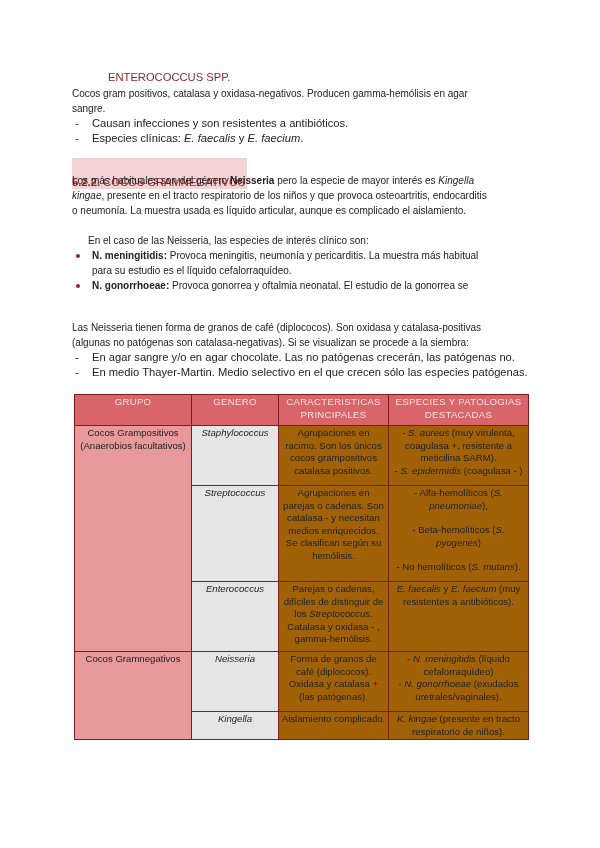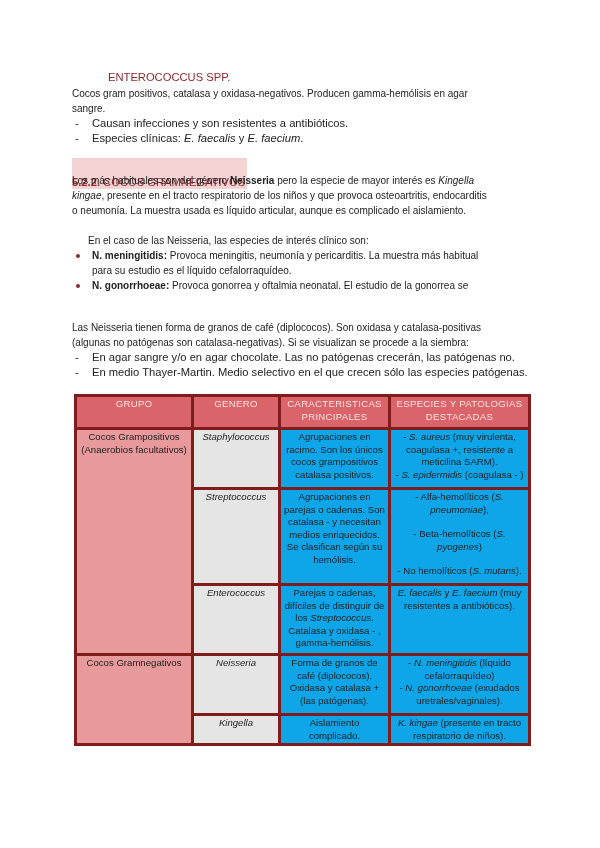--- a/index.html
+++ b/index.html
@@ -28,29 +28,29 @@
     .p4 { position: absolute; top: 320px; left: 0; }
     .list2 { position: absolute; top: 350px; left: 0; }
     .list1 { position: absolute; top: 116px; left: 0; }
 
     table.grid {
       position: absolute; left: 74px; top: 394px; width: 454px;
       border-collapse: collapse; font-size: 9.6px; line-height: 12.6px;
       table-layout: fixed;
     }
     table.grid td, table.grid th {
-      border: 3px solid #7f1d1d; padding: 1px 2px; vertical-align: top; text-align: center;
+      border: 1px solid #7f1d1d; padding: 1px 2px; vertical-align: top; text-align: center;
     }
     table.grid th {
       background: #d9646a; color: #f8e2e2; font-weight: normal; letter-spacing: 0.3px;
       height: 28px;
     }
     td.grupo { background: #e8999b; vertical-align: middle; color: #222; }
     td.genero { background: #e5e5e5; font-style: italic; }
-    td.white { background: #0ea5e9; }
+    td.white { background: #a16207; }
     .it { font-style: italic; }
   </style>
 </head>
 <body>
 
 <div class="page">
 
   <div class="heading-red">ENTEROCOCCUS SPP.</div>
   <div class="p1">
     <div class="line">Cocos gram positivos, catalasa y oxidasa-negativos. Producen gamma-hemólisis en agar</div>

